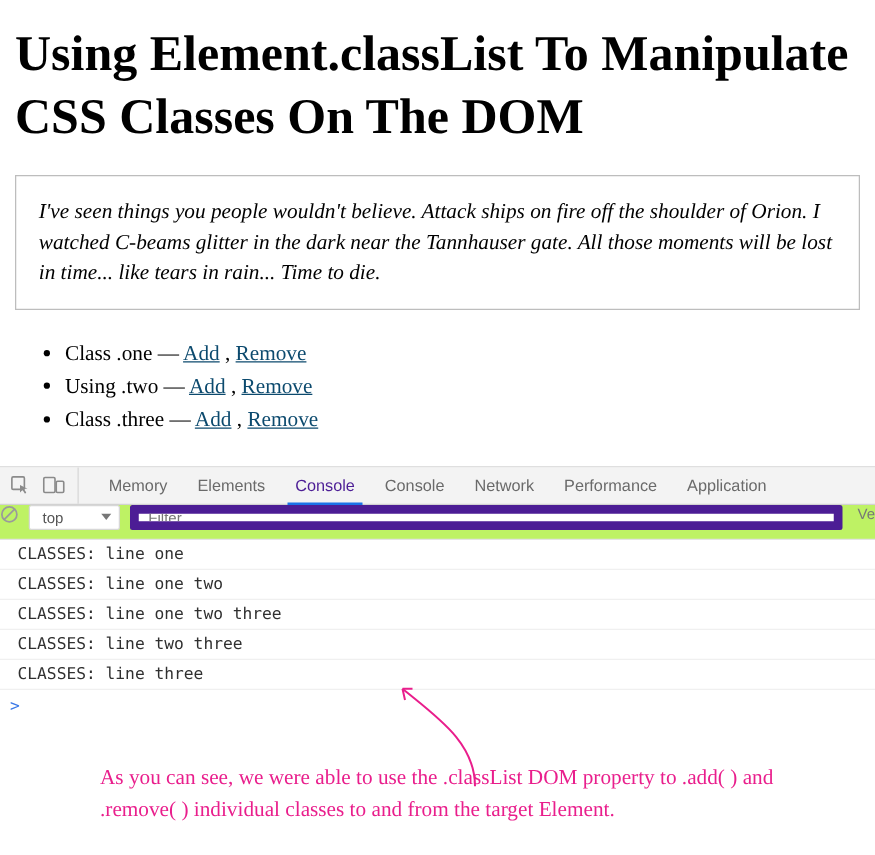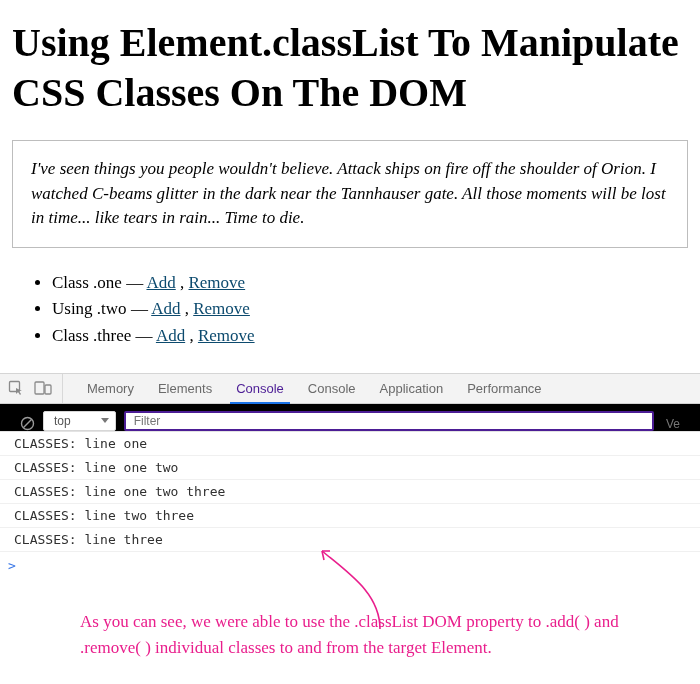--- a/index.html
+++ b/index.html
@@ -87,25 +87,25 @@
   .dt-tab.active::after {
     content: "";
     position: absolute;
     left: 6px; right: 6px; bottom: -1px;
     height: 2px;
     background: #1a73e8;
   }
 
   .dt-filterbar {
     display: flex;
-    align-items: flex-end;
+    align-items: flex-start;
     height: 28px;
     border-bottom: 1px solid #e3e3e3;
-    background: #000000;
-    padding: 0 20px;
+    background: #bef264;
+    padding: 0 0;
     gap: 8px;
     font-size: 12px;
   }
   .dt-filterbar .no-icon svg { display: block; }
   .dt-context {
     display: flex;
     align-items: center;
     border: 1px solid #d7d7d7;
     background: #fff;
     height: 20px;
@@ -115,21 +115,21 @@
     gap: 30px;
   }
   .dt-context .caret {
     width: 0; height: 0;
     border-left: 4px solid transparent;
     border-right: 4px solid transparent;
     border-top: 5px solid #777;
   }
   .dt-filter-input {
     flex: 1;
-    border: 2px solid #4c1d95;
+    border: 7px solid #4c1d95;
     background: #fff;
     height: 20px;
     padding: 0 8px;
     font-size: 12px;
     color: #555;
     border-radius: 2px;
   }
   .dt-verbose { color: #777; padding-left: 4px; }
 
   .dt-console {
@@ -205,22 +205,23 @@
             <rect x="1" y="2" width="9" height="12" fill="none" stroke="#8a8a8a" stroke-width="1.3" rx="1"></rect>
             <rect x="11" y="5" width="6" height="9" fill="none" stroke="#8a8a8a" stroke-width="1.3" rx="1"></rect>
           </svg>
       </span>
     </div>
     <div class="dt-tabs">
       <div class="dt-tab">Memory</div>
       <div class="dt-tab">Elements</div>
       <div class="dt-tab active">Console</div>
       <div class="dt-tab">Console</div>
+      <div class="dt-tab">Network</div>
+      <div class="dt-tab">Performance</div>
       <div class="dt-tab">Application</div>
-      <div class="dt-tab">Performance</div>
     </div>
   </div>
 
   <div class="dt-filterbar">
     <span class="no-icon">
       <svg width="15" height="15" viewBox="0 0 15 15">
           <circle cx="7.5" cy="7.5" r="6" fill="none" stroke="#9a9a9a" stroke-width="1.4"></circle>
           <line x1="3.3" y1="11.7" x2="11.7" y2="3.3" stroke="#9a9a9a" stroke-width="1.4"></line>
         </svg>
     </span>

